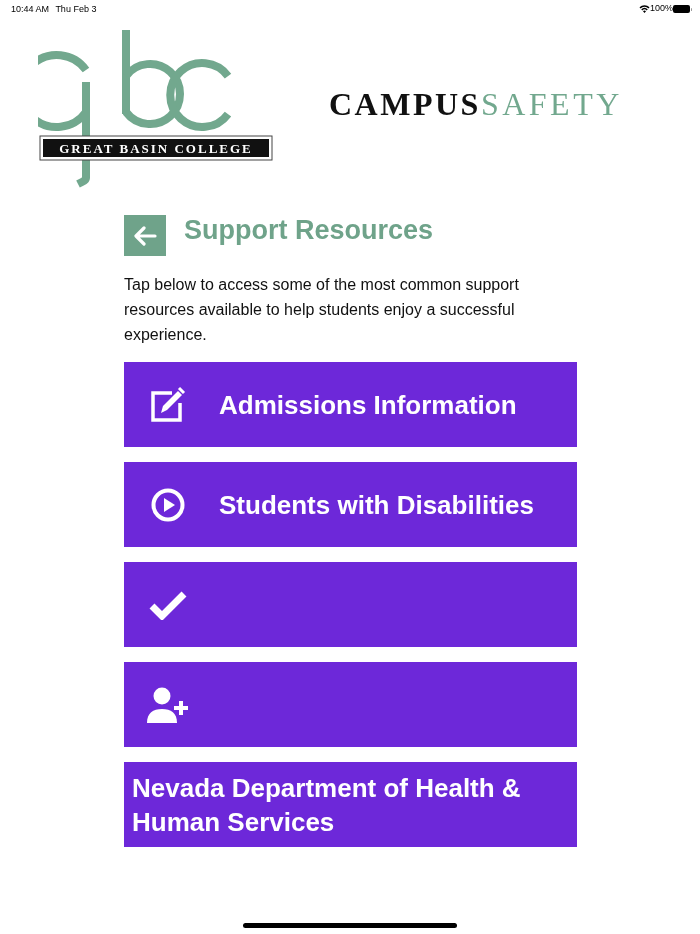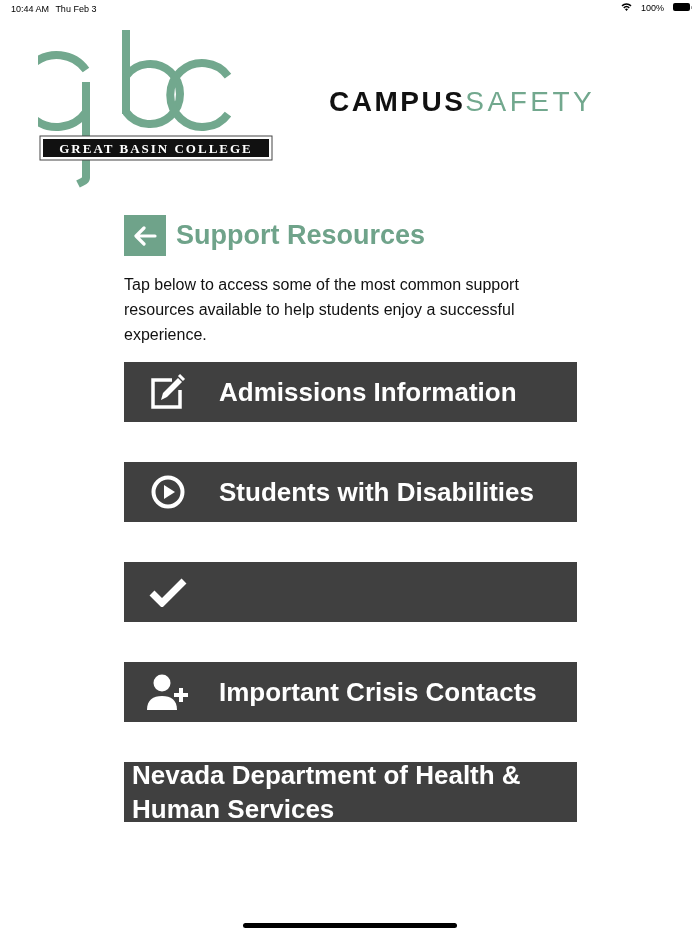--- a/index.html
+++ b/index.html
@@ -2,36 +2,36 @@
 <html><head>
 <meta charset="utf-8">
 <style>
   * { box-sizing: border-box; margin: 0; padding: 0; }
   html, body { width: 700px; height: 934px; background: #ffffff; overflow: hidden; }
   body { position: relative; font-family: "Liberation Sans", "DejaVu Sans", sans-serif; color: #111; }
 
   .status-bar { position: absolute; top: 0; left: 0; width: 700px; height: 18px; font-size: 9px; color: #000; }
   .status-left { position: absolute; left: 11px; top: 4px; }
   .status-left span { margin-right: 4px; }
-  .status-right { position: absolute; right: 10px; top: 3px; display: flex; align-items: flex-start; gap: 9px; }
+  .status-right { position: absolute; right: 10px; top: 3px; display: flex; align-items: flex-end; gap: 0; }
   .battery { width: 17px; height: 8px; border-radius: 2px; background: #000; position: relative; }
   .battery::after { content: ""; position: absolute; right: -2px; top: 2.5px; width: 1.5px; height: 3px; background: #999; border-radius: 1px; }
 
   .gbc-logo { position: absolute; left: 38px; top: 30px; width: 240px; height: 158px; }
-  .campus-logo { position: absolute; left: 329px; top: 88px; font-family: Liberation Sans, sans-serif; font-size: 28px; letter-spacing: 2.5px; line-height: 1; font-weight: bold; }
+  .campus-logo { position: absolute; left: 329px; top: 88px; font-family: Liberation Serif, serif; font-size: 32px; letter-spacing: 2.5px; line-height: 1; font-weight: bold; }
   .campus-logo .c1 { color: #111; }
   .campus-logo .c2 { color: #72a88e; font-weight: normal; letter-spacing: 3.5px; }
 
-  .header-row { position: absolute; left: 124px; top: 215px; display: flex; align-items: center; }
+  .header-row { position: absolute; left: 124px; top: 215px; display: flex; align-items: flex-start; gap: 8px; }
   .back-btn { width: 42px; height: 41px; background: #6fa38a; display: flex; align-items: center; justify-content: center; cursor: pointer; }
   .page-title { margin-left: 10px; font-size: 27px; font-weight: bold; color: #6fa38a; }
 
   .intro { position: absolute; left: 124px; top: 272px; width: 450px; font-size: 16px; line-height: 25px; color: #111; }
 
-  .btn { position: absolute; left: 124px; width: 453px; height: 60px; background: #404040; color: #fff; display: flex; align-items: center; cursor: pointer; }
+  .btn { position: absolute; left: 124px; width: 453px; height: 85px; background: #6d28d9; color: #fff; display: flex; align-items: center; cursor: pointer; }
   .btn .icon { position: absolute; left: 22px; width: 44px; height: 44px; display: flex; align-items: center; justify-content: center; }
   .btn .label { position: absolute; left: 95px; right: 10px; font-size: 26px; font-weight: bold; line-height: 34px; }
   .btn.noicon .label { left: 8px; }
 
   .home-indicator { position: absolute; left: 243px; top: 923px; width: 214px; height: 5px; border-radius: 3px; background: #000; }
 </style>
 </head>
 <body>
 
 <div class="status-bar">
@@ -106,20 +106,19 @@
 </div>
 
 <div class="btn" style="top:662px">
   <div class="icon">
     <svg width="44" height="40" viewBox="0 0 44 40">
         <circle cx="16" cy="11" r="8.5" fill="#fff"></circle>
         <path d="M1 38c0-10 6-14 15-14s15 4 15 14z" fill="#fff"></path>
         <path d="M35 16v14 M28 23h14" stroke="#fff" stroke-width="4"></path>
       </svg>
   </div>
-  <div class="label">Important Crisis Contacts</div>
 </div>
 
 <div class="btn noicon" style="top:762px">
   <div class="label">Nevada Department of Health &amp; Human Services</div>
 </div>
 
 <div class="home-indicator"></div>
 
 </body></html>

